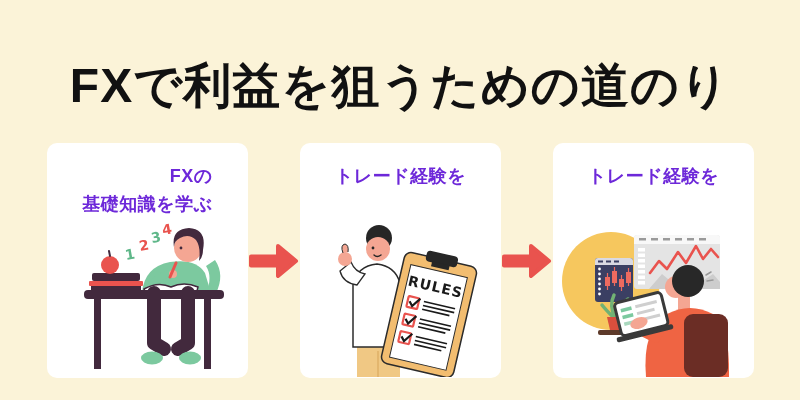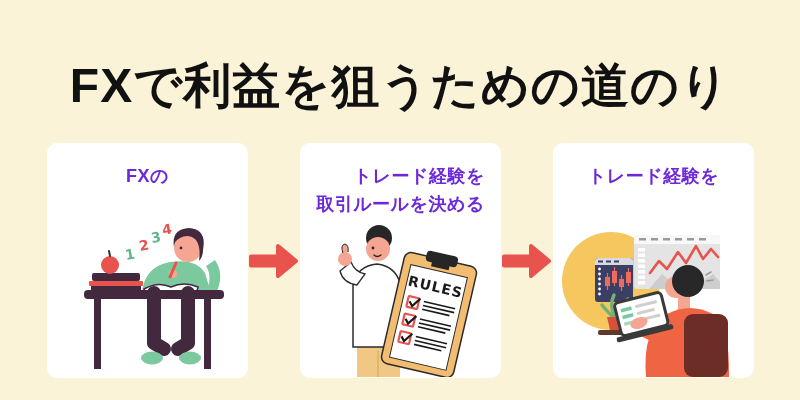--- a/index.html
+++ b/index.html
@@ -49,20 +49,21 @@
 
 <div class="poster">
 
   <h1 class="page-title">FXで利益を狙うための道のり</h1>
 
   <div class="steps">
 
     <section class="card">
       <h2 class="card-title">
         <span>FXの</span>
+        <span>基礎知識を学ぶ</span>
       </h2>
       <svg class="illus" viewBox="0 0 200 160">
 
         <text class="num" x="78" y="43" fill="#5FB789" transform="rotate(-10 78 43)">1</text>
         <text class="num" x="92" y="34" fill="#E9534E" transform="rotate(-10 92 34)">2</text>
         <text class="num" x="104" y="26" fill="#5FB789" transform="rotate(-10 104 26)">3</text>
         <text class="num" x="115" y="18" fill="#E9534E" transform="rotate(-10 115 18)">4</text>
 
         <path d="M94 76 Q96 50 122 45 Q148 41 157 56 L163 76 Z" fill="#7CC99F"></path>
         <path d="M158 76 L168 76 Q177 58 167 43 L158 49 Q165 60 158 76 Z" fill="#7CC99F"></path>
@@ -97,21 +98,20 @@
     <div class="arrow-cell">
       <svg width="50" height="38" viewBox="0 0 50 38">
         <rect x="0" y="12.5" width="30" height="13" rx="2" fill="#E9534E"></rect>
         <path d="M29 4 L47 19 L29 34 Z" fill="#E9534E" stroke="#E9534E" stroke-width="4" stroke-linejoin="round"></path>
       </svg>
     </div>
 
     <section class="card">
       <h2 class="card-title">
         <span>トレード経験を</span>
-        <span>取引ルールを決める</span>
       </h2>
       <svg class="illus" viewBox="0 0 200 160">
 
         <rect x="56" y="128" width="43" height="32" fill="#F0C884"></rect>
         <line x1="77" y1="134" x2="77" y2="160" stroke="#E3B66E" stroke-width="2"></line>
 
         <path d="M52 130 L52 68 Q56 49 76 47 Q94 49 99 66 L99 130 Z" fill="#FFFFFF" stroke="#2B2B2B" stroke-width="1.5"></path>
 
         <path d="M56 68 Q42 66 39 54 L50 45 Q54 55 64 57 Z" fill="#FFFFFF" stroke="#2B2B2B" stroke-width="1.3"></path>
         <circle cx="44" cy="42" r="7" fill="#F4A693"></circle>

